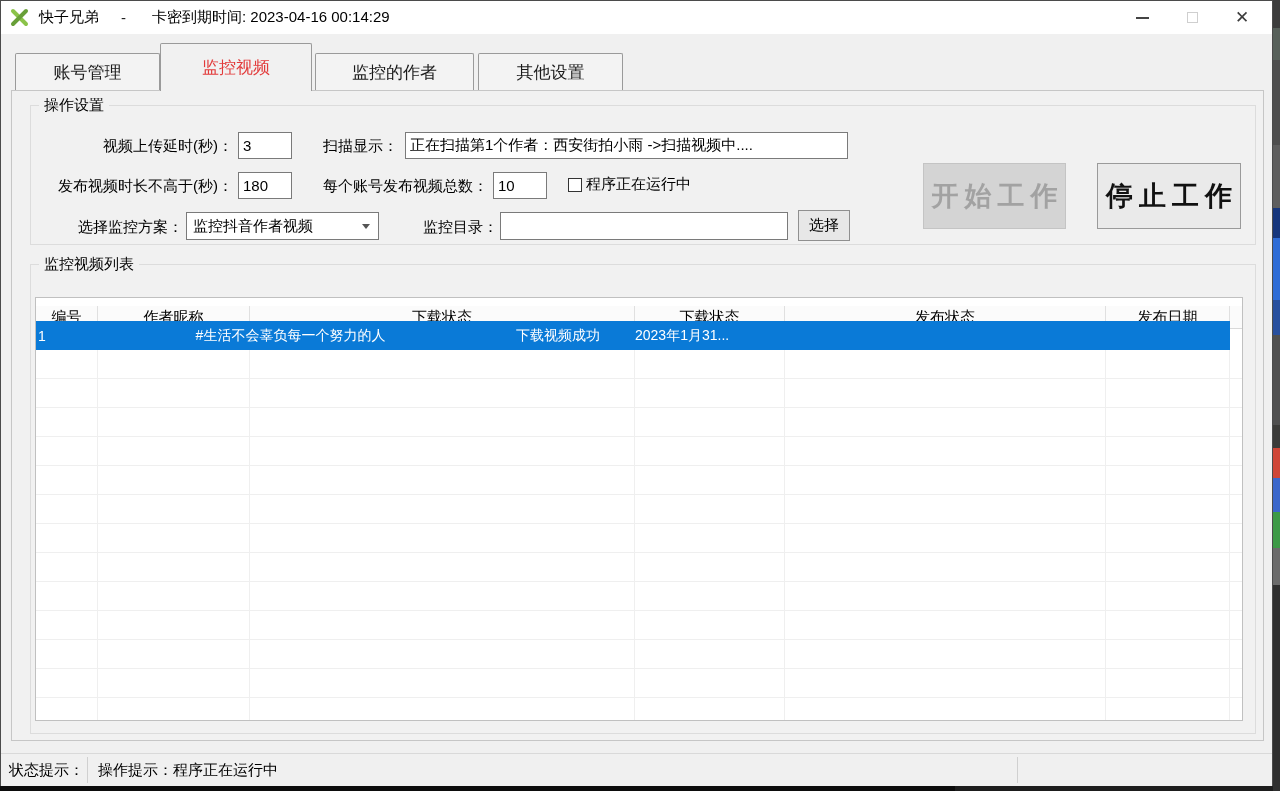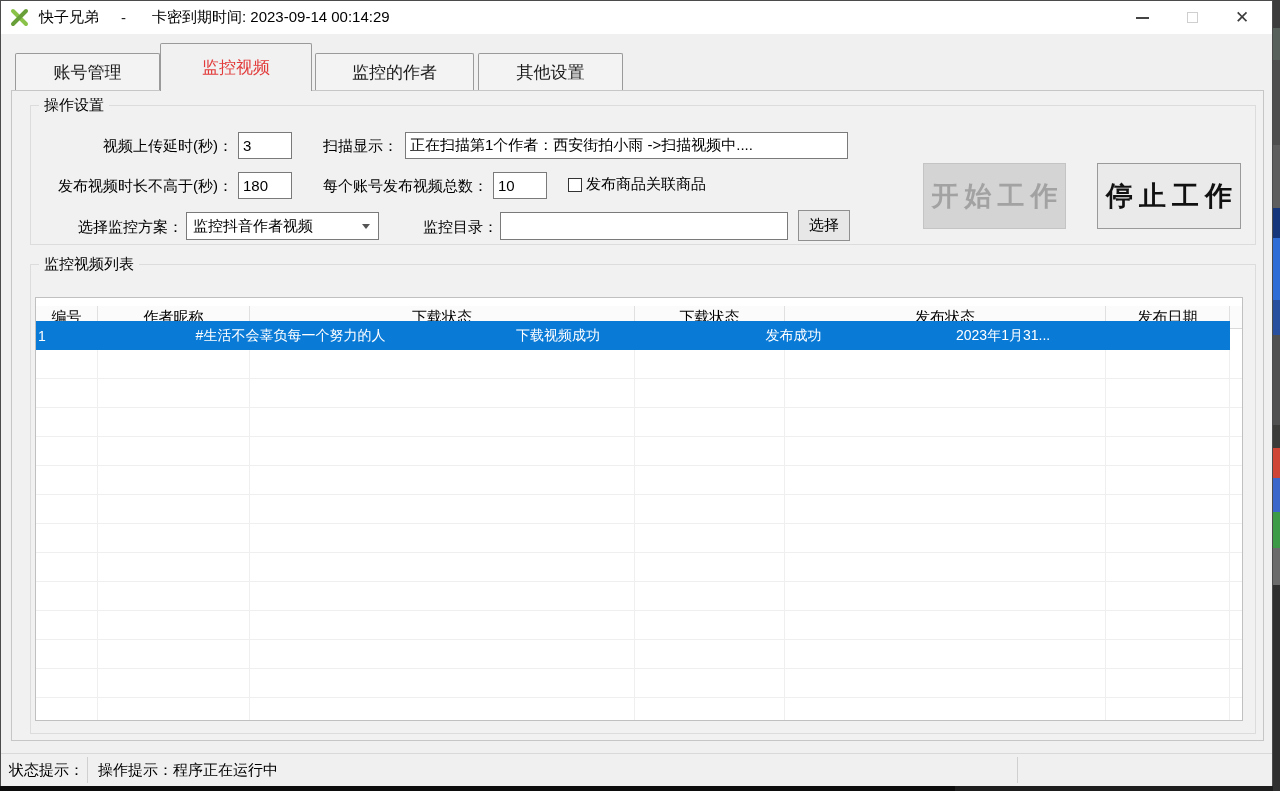--- a/index.html
+++ b/index.html
@@ -134,21 +134,21 @@
 <div class="window">
 
   <div class="titlebar">
     <svg class="app-icon" viewBox="0 0 19 19">
       <path d="M3 3 L16 16" stroke="#8bc34a" stroke-width="4" stroke-linecap="round" fill="none"></path>
       <path d="M16 3 L3 16" stroke="#689f38" stroke-width="4" stroke-linecap="round" fill="none"></path>
     </svg>
     <div class="title-text">
       <span class="title-app">快子兄弟</span>
       <span class="title-dash">-</span>
-      <span>卡密到期时间: 2023-09-14 00:14:29</span>
+      <span>卡密到期时间: 2023-04-16 00:14:29</span>
     </div>
     <div class="win-controls">
       <div class="win-btn">
           <span class="glyph-min"></span>
         </div>
       <div class="win-btn">
           <span class="glyph-max"></span>
         </div>
       <div class="win-btn">
           <span class="glyph-close">✕</span>
@@ -178,21 +178,21 @@
       <input class="textbox" style="left: 207px; top: 26px; width: 54px; height: 27px;" value="3">
       <div class="fld-label" style="left:292px; top:31px;">扫描显示：</div>
       <input class="textbox" style="left: 374px; top: 26px; width: 443px; height: 27px;" value="正在扫描第1个作者：西安街拍小雨 -&gt;扫描视频中....">
 
       <div class="fld-label right" style="left:8px; top:71px; width:194px;">发布视频时长不高于(秒)：</div>
       <input class="textbox" style="left: 207px; top: 66px; width: 54px; height: 27px;" value="180">
       <div class="fld-label" style="left:292px; top:71px;">每个账号发布视频总数：</div>
       <input class="textbox" style="left: 462px; top: 66px; width: 54px; height: 27px;" value="10">
       <div class="checkbox-wrap" style="left:537px; top:69px;">
         <span class="checkbox-box"></span>
-        <span>发布商品关联商品</span>
+        <span>程序正在运行中</span>
       </div>
 
       <div class="fld-label right" style="left:8px; top:112px; width:144px;">选择监控方案：</div>
       <div class="combobox" style="left:155px; top:106px; width:193px; height:28px;">
         <span>监控抖音作者视频</span>
         <span class="combo-arrow"></span>
       </div>
       <div class="fld-label" style="left:392px; top:112px;">监控目录：</div>
       <input class="textbox" style="left: 469px; top: 106px; width: 288px; height: 28px;" value="">
       <div class="btn-small" style="left:767px; top:104px; width:52px; height:31px;">选择</div>
@@ -215,21 +215,20 @@
       <div class="lv-gridline-v" style="left: 61px;"></div>
           <div class="lv-gridline-v" style="left: 213px;"></div>
           <div class="lv-gridline-v" style="left: 598px;"></div>
           <div class="lv-gridline-v" style="left: 748px;"></div>
           <div class="lv-gridline-v" style="left: 1069px;"></div>
           <div class="lv-gridline-v" style="left: 1193px;"></div>
           <div class="lv-row" style="top: 23px; background: rgb(10, 122, 215); color: rgb(255, 255, 255);">
             <div class="lv-cell al" style="width: 62px;">1</div>
             <div class="lv-cell" style="width: 385px;">#生活不会辜负每一个努力的人</div>
             <div class="lv-cell" style="width: 150px;">下载视频成功</div>
-            <div class="lv-cell" style="width: 321px;">发布成功</div>
             <div class="lv-cell al" style="width: 124px;">2023年1月31...</div>
           </div>
           <div class="lv-gridline-h" style="top: 80px;"></div>
           <div class="lv-gridline-h" style="top: 109px;"></div>
           <div class="lv-gridline-h" style="top: 138px;"></div>
           <div class="lv-gridline-h" style="top: 167px;"></div>
           <div class="lv-gridline-h" style="top: 196px;"></div>
           <div class="lv-gridline-h" style="top: 225px;"></div>
           <div class="lv-gridline-h" style="top: 254px;"></div>
           <div class="lv-gridline-h" style="top: 283px;"></div>

